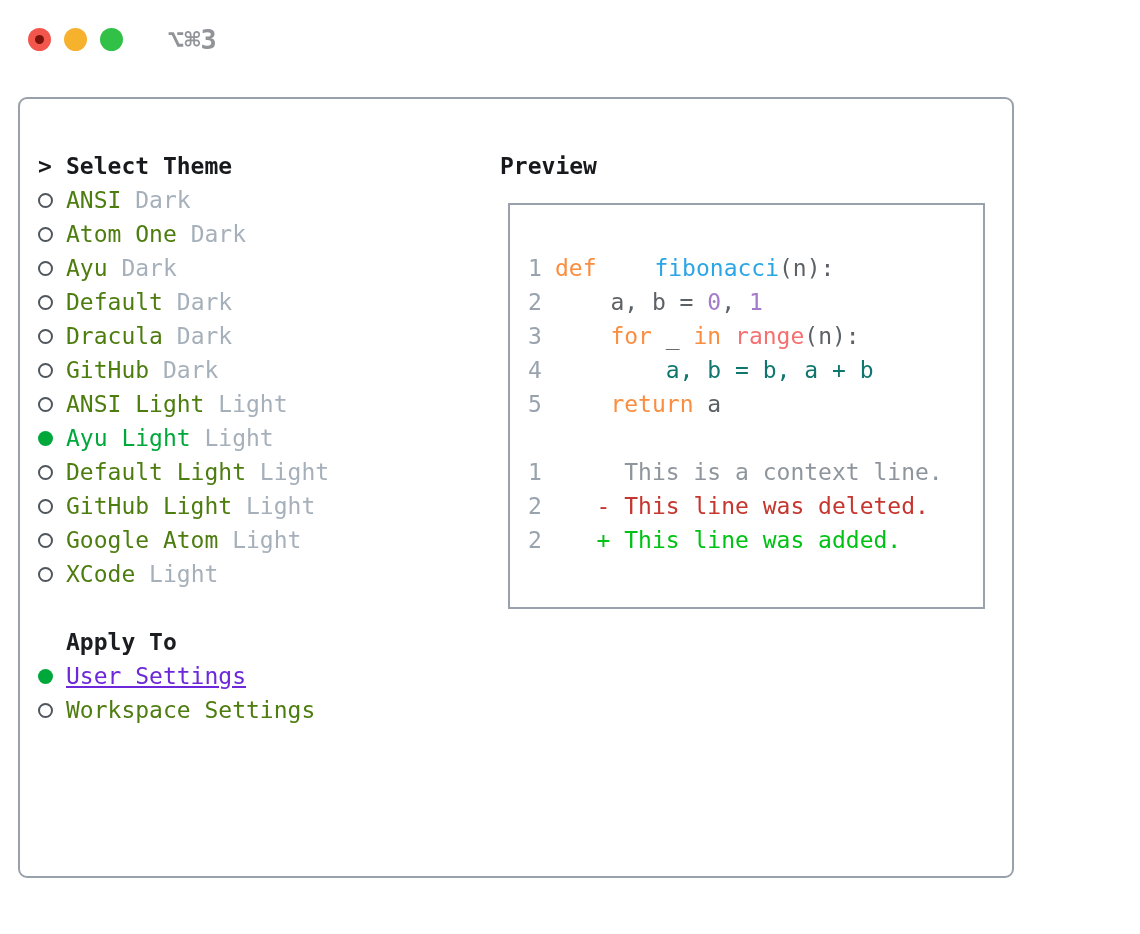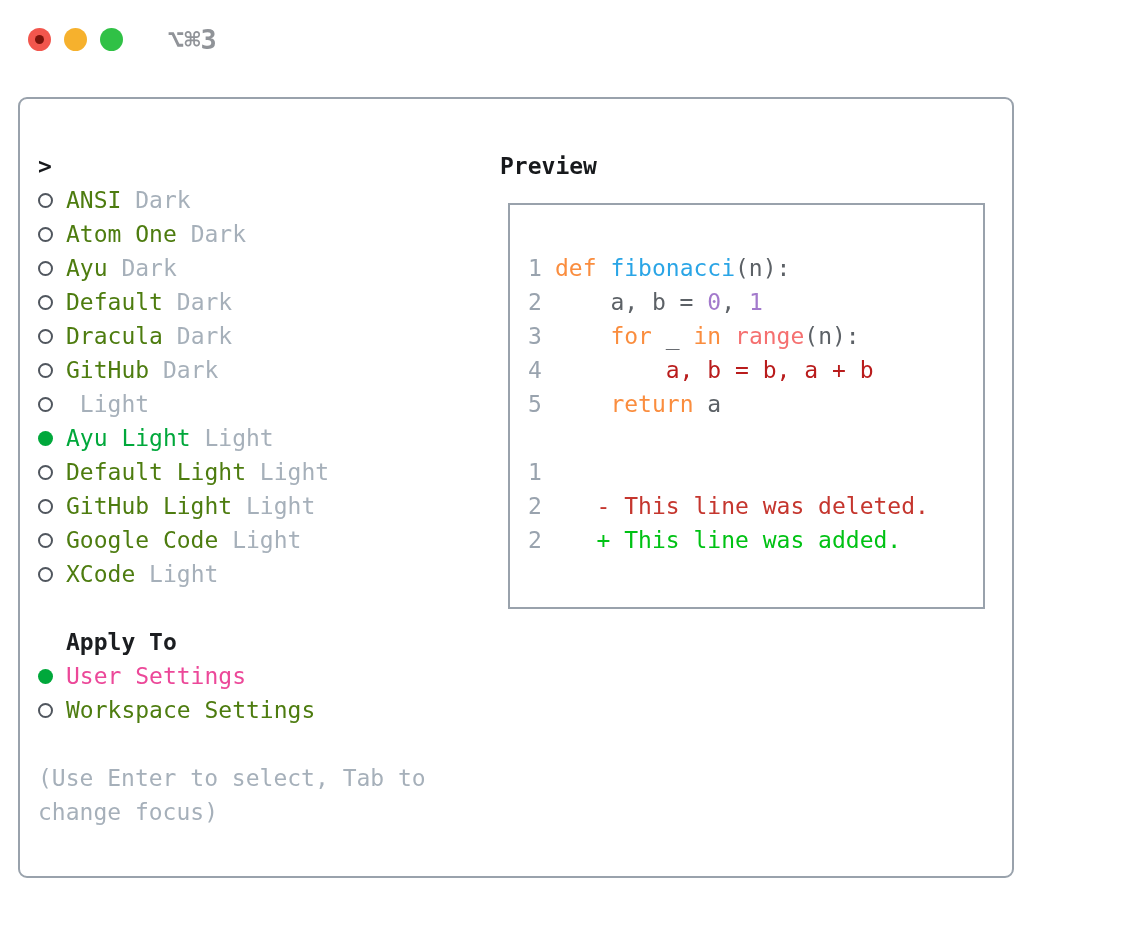--- a/index.html
+++ b/index.html
@@ -104,62 +104,62 @@
     <span class="dot yellow"></span>
     <span class="dot green"></span>
     <span class="wintitle">⌥⌘3</span>
   </div>
 
   <div class="panel">
 
     <div class="left-col">
       <div class="row">
         <span class="marker-cell"><span class="prompt">&gt;</span></span>
+        <span class="header-label">Select Theme</span>
       </div>
 
       <div id="theme-list">
           <div class="row"><span class="marker-cell"><span class="radio"></span></span><span class="item-name">ANSI</span><span class="item-variant"> Dark</span></div>
           <div class="row"><span class="marker-cell"><span class="radio"></span></span><span class="item-name">Atom One</span><span class="item-variant"> Dark</span></div>
           <div class="row"><span class="marker-cell"><span class="radio"></span></span><span class="item-name">Ayu</span><span class="item-variant"> Dark</span></div>
           <div class="row"><span class="marker-cell"><span class="radio"></span></span><span class="item-name">Default</span><span class="item-variant"> Dark</span></div>
           <div class="row"><span class="marker-cell"><span class="radio"></span></span><span class="item-name">Dracula</span><span class="item-variant"> Dark</span></div>
           <div class="row"><span class="marker-cell"><span class="radio"></span></span><span class="item-name">GitHub</span><span class="item-variant"> Dark</span></div>
-          <div class="row"><span class="marker-cell"><span class="radio"></span></span><span class="item-variant"> Light</span></div>
+          <div class="row"><span class="marker-cell"><span class="radio"></span></span><span class="item-name">ANSI Light</span><span class="item-variant"> Light</span></div>
           <div class="row"><span class="marker-cell"><span class="radio sel" style="background: rgb(0, 168, 59);"></span></span><span class="item-name" style="color: rgb(0, 168, 59);">Ayu Light</span><span class="item-variant"> Light</span></div>
           <div class="row"><span class="marker-cell"><span class="radio"></span></span><span class="item-name">Default Light</span><span class="item-variant"> Light</span></div>
           <div class="row"><span class="marker-cell"><span class="radio"></span></span><span class="item-name">GitHub Light</span><span class="item-variant"> Light</span></div>
-          <div class="row"><span class="marker-cell"><span class="radio"></span></span><span class="item-name">Google Code</span><span class="item-variant"> Light</span></div>
+          <div class="row"><span class="marker-cell"><span class="radio"></span></span><span class="item-name">Google Atom</span><span class="item-variant"> Light</span></div>
           <div class="row"><span class="marker-cell"><span class="radio"></span></span><span class="item-name">XCode</span><span class="item-variant"> Light</span></div>
         </div>
 
       <div class="blank-row"></div>
 
       <div class="row">
         <span class="marker-cell"></span>
         <span class="apply-label">Apply To</span>
       </div>
 
       <div id="apply-list">
-          <div class="row"><span class="marker-cell"><span class="radio sel" style="background: rgb(0, 168, 59);"></span></span><span class="item-name" style="color: #ec4899;">User Settings</span></div>
+          <div class="row"><span class="marker-cell"><span class="radio sel" style="background: rgb(0, 168, 59);"></span></span><span class="item-name" style="color: #6d28d9; text-decoration: underline;">User Settings</span></div>
           <div class="row"><span class="marker-cell"><span class="radio"></span></span><span class="item-name">Workspace Settings</span></div>
         </div>
 
       <div class="blank-row"></div>
 
-      <div class="help">(Use Enter to select, Tab to change focus)</div>
     </div>
 
     <div class="preview-header">Preview</div>
 
     <div class="code-box" id="code-box">
-        <div class="code-row"><span class="ln" style="color: rgb(153, 163, 174);">1</span><span class="codetext"><span style="color: rgb(250, 141, 62);">def </span><span style="color: rgb(42, 165, 230);">fibonacci</span><span style="color: rgb(92, 97, 102);">(n):</span></span></div>
+        <div class="code-row"><span class="ln" style="color: rgb(153, 163, 174);">1</span><span class="codetext"><span style="color: rgb(250, 141, 62);">def </span><span style="color: rgb(42, 165, 230); margin-left: 44px;">fibonacci</span><span style="color: rgb(92, 97, 102);">(n):</span></span></div>
         <div class="code-row"><span class="ln" style="color: rgb(153, 163, 174);">2</span><span class="codetext"><span style="color: rgb(92, 97, 102); text-align: center;">    a, b = </span><span style="color: rgb(163, 122, 204);">0</span><span style="color: rgb(92, 97, 102);">, </span><span style="color: rgb(163, 122, 204);">1</span></span></div>
         <div class="code-row"><span class="ln" style="color: rgb(153, 163, 174);">3</span><span class="codetext"><span style="color: rgb(92, 97, 102);">    </span><span style="color: rgb(250, 141, 62);">for</span><span style="color: rgb(92, 97, 102);"> _ </span><span style="color: rgb(250, 141, 62);">in</span><span style="color: rgb(92, 97, 102);"> </span><span style="color: rgb(245, 112, 112);">range</span><span style="color: rgb(92, 97, 102);">(n):</span></span></div>
-        <div class="code-row"><span class="ln" style="color: rgb(153, 163, 174);">4</span><span class="codetext"><span style="color: #b91c1c; margin-top: 22px;">        a, b = b, a + b</span></span></div>
+        <div class="code-row"><span class="ln" style="color: rgb(153, 163, 174);">4</span><span class="codetext"><span style="color: #0f766e; margin-top: 22px;">        a, b = b, a + b</span></span></div>
         <div class="code-row"><span class="ln" style="color: rgb(153, 163, 174);">5</span><span class="codetext"><span style="color: rgb(92, 97, 102);">    </span><span style="color: rgb(250, 141, 62);">return</span><span style="color: rgb(92, 97, 102);"> a</span></span></div>
         <div class="code-row"><span class="ln" style="color: rgb(153, 163, 174);"></span><span class="codetext"></span></div>
-        <div class="code-row"><span class="ln" style="color: rgb(153, 163, 174);">1</span></div>
+        <div class="code-row"><span class="ln" style="color: rgb(153, 163, 174);">1</span><span class="codetext"><span style="color: rgb(142, 149, 156);">     This is a context line.</span></span></div>
         <div class="code-row"><span class="ln" style="color: rgb(153, 163, 174);">2</span><span class="codetext"><span style="color: rgb(197, 54, 46);">   - This line was deleted.</span></span></div>
         <div class="code-row"><span class="ln" style="color: rgb(153, 163, 174);">2</span><span class="codetext"><span style="color: rgb(0, 194, 20);">   + This line was added.</span></span></div>
       </div>
 
   </div>
 </div>
 
 </body></html>

